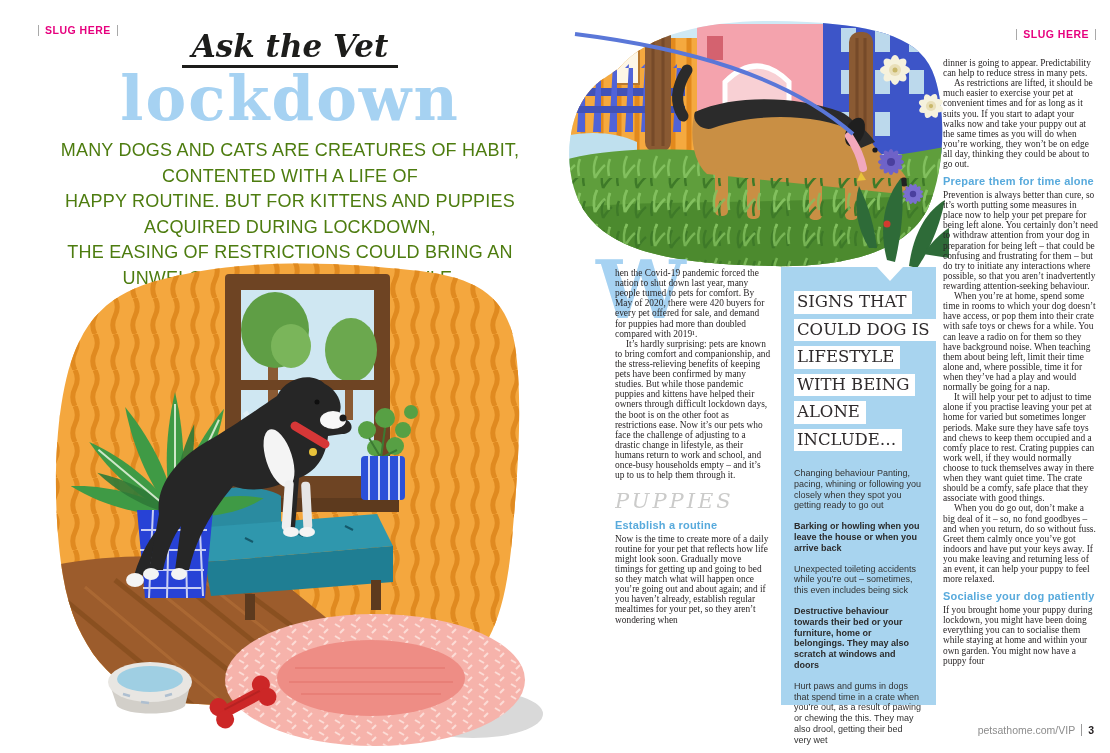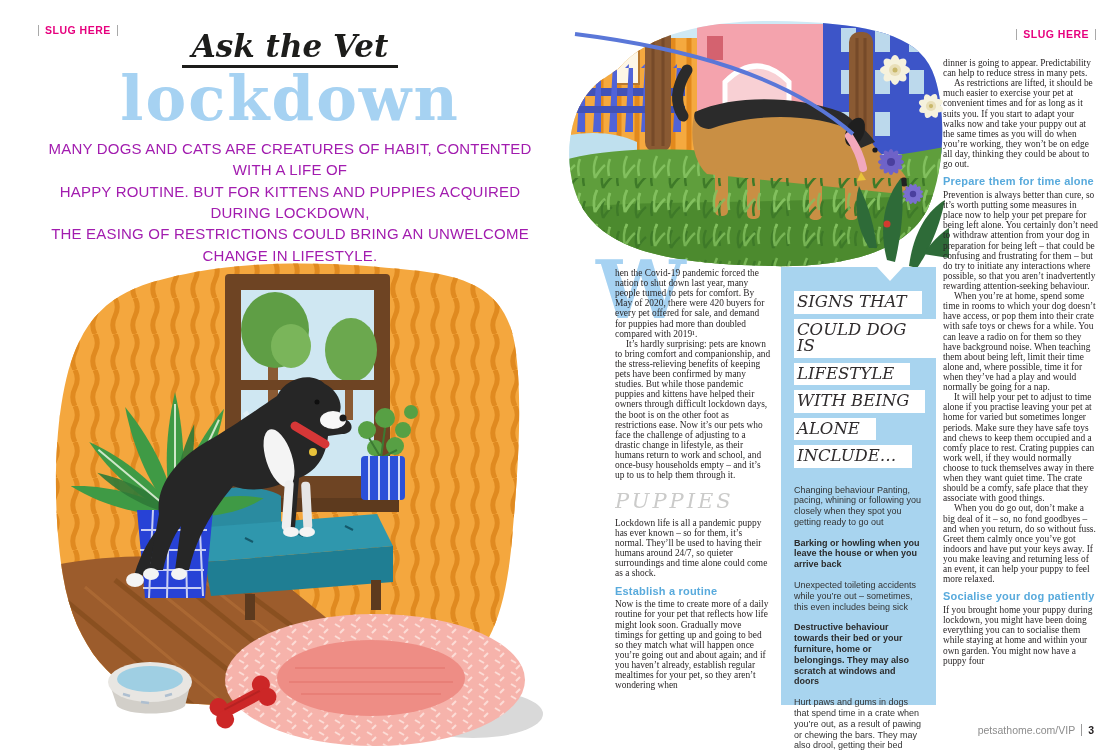--- a/index.html
+++ b/index.html
@@ -10,43 +10,43 @@
         font-size:10.5px;letter-spacing:.5px;color:#e6007e;display:flex;align-items:center;gap:6px;}
   .slug-left{left:38px;top:24px;}
   .slug-right{right:14px;top:28px;}
   .slug-bar{width:1px;height:11px;background:#a9a9a9;display:inline-block;}
   
   .header{position:absolute;left:35px;top:30px;width:510px;text-align:center;}
   .kicker{display:inline-block;font-family:"DejaVu Serif",serif;font-style:italic;font-weight:bold;
           font-size:31px;color:#1d1d1b;border-bottom:3px solid #1d1d1b;padding:0 10px 2px;line-height:1.05;}
   .title{margin-top:2px;font-family:"DejaVu Serif",serif;font-weight:bold;font-size:61px;
          line-height:.96;color:#a6d2f2;letter-spacing:2px;}
-  .standfirst{margin-top:10px;font-family:"Liberation Sans",sans-serif;font-size:15px;
-              line-height:1.42;color:#a21caf;letter-spacing:.2px;}
+  .standfirst{margin-top:10px;font-family:"Liberation Sans",sans-serif;font-size:18px;
+              line-height:1.42;color:#4d7c0f;letter-spacing:.2px;}
   
   .col{position:absolute;font-size:9.4px;line-height:1.075;text-align:left;}
   .col p{margin:0 0 0 0;}
   .col p.indent{text-indent:11px;}
   .col1{left:615px;top:268px;width:156px;height:442px;overflow:hidden;z-index:2;}
   .col2{left:943px;top:58px;width:155px;height:652px;overflow:hidden;}
   .dropcap{position:absolute;left:596px;top:250px;z-index:1;font-family:"DejaVu Serif",serif;
            font-weight:bold;font-size:80px;line-height:1;color:#a6d2f2;}
   .section-title{font-family:"DejaVu Serif",serif;font-style:italic;font-weight:normal;
                  font-size:21px;letter-spacing:3px;color:#cbcbca;margin:10px 0 5px;}
   .subhead{font-family:"Liberation Sans",sans-serif;font-weight:bold;font-size:11px;
            color:#58aadc;letter-spacing:.2px;margin:7px 0 2px;}
   
   .sidebar{position:absolute;left:781px;top:267px;width:155px;height:438px;background:#a8d4ef;
            padding:0;box-sizing:border-box;}
   .sidebar .notch{position:absolute;top:0;left:96px;width:0;height:0;
                   border-left:13px solid transparent;border-right:13px solid transparent;
                   border-top:14px solid #ffffff;}
   .sidebar-title{padding:24px 0 6px 13px;}
   .sidebar-title-line{display:table;background:#ffffff;color:#2f2b2c;font-family:"DejaVu Serif",serif;
-                      font-style:italic;font-size:16.5px;line-height:1;padding:3px 16px 3px 3px;margin-bottom:5px;}
+                      font-size:16.5px;line-height:1;padding:3px 6px 3px 3px;margin-bottom:5px;}
   .sidebar-items{padding:6px 14px 0 13px;font-family:"Liberation Sans",sans-serif;
                  font-size:9px;line-height:1.2;color:#333333;}
   .sidebar-item{margin-bottom:10px;}
   .sidebar-item.bold{font-weight:bold;color:#2b2b2b;}
   
   .footer{position:absolute;right:16px;bottom:17px;font-family:"Liberation Sans",sans-serif;
           font-size:10.5px;color:#8c8c8c;display:flex;align-items:center;gap:6px;}
   .footer .divider{width:1px;height:12px;background:#9a9a9a;display:inline-block;}
   .footer .pageno{font-weight:bold;color:#231f20;}
   
@@ -357,41 +357,40 @@
       <circle cx="330" cy="214" r="3.5" fill="#d33a2f"></circle>
     </g>
   </svg>
 
   <span class="dropcap">W</span>
 
   <div class="col col1">
     <p>hen the Covid-19 pandemic forced the nation to shut down last year, many people turned to pets for comfort. By May of 2020, there were 420 buyers for every pet offered for sale, and demand for puppies had more than doubled compared with 2019¹.</p>
     <p class="indent">It’s hardly surprising: pets are known to bring comfort and companionship, and the stress-relieving benefits of keeping pets have been confirmed by many studies. But while those pandemic puppies and kittens have helped their owners through difficult lockdown days, the boot is on the other foot as restrictions ease. Now it’s our pets who face the challenge of adjusting to a drastic change in lifestyle, as their humans return to work and school, and once-busy households empty – and it’s up to us to help them through it.</p>
     <h2 class="section-title">PUPPIES</h2>
-    <p>Lockdown life is all a pandemic puppy has ever known – so for them, it’s normal. They’ll be used to having their humans around 24/7, so quieter surroundings and time alone could come as a shock.</p>
     <h3 class="subhead">Establish a routine</h3>
     <p>Now is the time to create more of a daily routine for your pet that reflects how life might look soon. Gradually move timings for getting up and going to bed so they match what will happen once you’re going out and about again; and if you haven’t already, establish regular mealtimes for your pet, so they aren’t wondering when</p>
   </div>
 
   <aside class="sidebar">
     <div class="notch"></div>
     <div class="sidebar-title">
       <div class="sidebar-title-line">SIGNS THAT</div>
       <div class="sidebar-title-line">COULD DOG IS</div>
       <div class="sidebar-title-line">LIFESTYLE</div>
       <div class="sidebar-title-line">WITH BEING</div>
       <div class="sidebar-title-line">ALONE</div>
       <div class="sidebar-title-line">INCLUDE…</div>
     </div>
     <div class="sidebar-items">
       <div class="sidebar-item">Changing behaviour Panting, pacing, whining or following you closely when they spot you getting ready to go out</div>
       <div class="sidebar-item bold">Barking or howling when you leave the house or when you arrive back</div>
       <div class="sidebar-item">Unexpected toileting accidents while you’re out – sometimes, this even includes being sick</div>
       <div class="sidebar-item bold">Destructive behaviour towards their bed or your furniture, home or belongings. They may also scratch at windows and doors</div>
-      <div class="sidebar-item">Hurt paws and gums in dogs that spend time in a crate when you’re out, as a result of pawing or chewing the bars. They may also drool, getting their bed very wet</div>
+      <div class="sidebar-item">Hurt paws and gums in dogs that spend time in a crate when you’re out, as a result of pawing or chewing the this. They may also drool, getting their bed very wet</div>
     </div>
   </aside>
 
   <div class="col col2">
     <p>dinner is going to appear. Predictability can help to reduce stress in many pets.</p>
     <p class="indent">As restrictions are lifted, it should be much easier to exercise your pet at convenient times and for as long as it suits you. If you start to adapt your walks now and take your puppy out at the same times as you will do when you’re working, they won’t be on edge all day, thinking they could be about to go out.</p>
     <h3 class="subhead">Prepare them for time alone</h3>
     <p>Prevention is always better than cure, so it’s worth putting some measures in place now to help your pet prepare for being left alone. You certainly don’t need to withdraw attention from your dog in preparation for being left – that could be confusing and frustrating for them – but do try to initiate any interactions where possible, so that you aren’t inadvertently rewarding attention-seeking behaviour.</p>
     <p class="indent">When you’re at home, spend some time in rooms to which your dog doesn’t have access, or pop them into their crate with safe toys or chews for a while. You can leave a radio on for them so they have background noise. When teaching them about being left, limit their time alone and, where possible, time it for when they’ve had a play and would normally be going for a nap.</p>
     <p class="indent">It will help your pet to adjust to time alone if you practise leaving your pet at home for varied but sometimes longer periods. Make sure they have safe toys and chews to keep them occupied and a comfy place to rest. Crating puppies can work well, if they would normally choose to tuck themselves away in there when they want quiet time. The crate should be a comfy, safe place that they associate with good things.</p>

